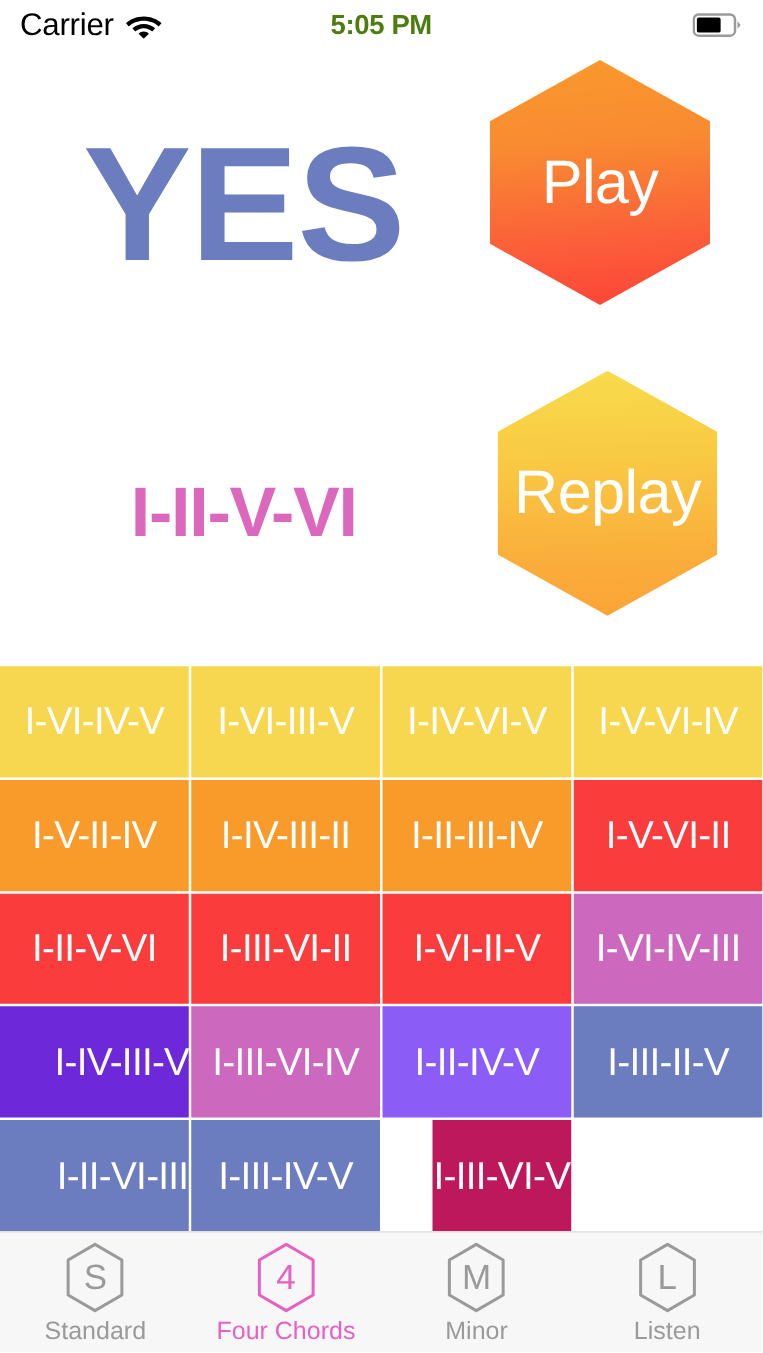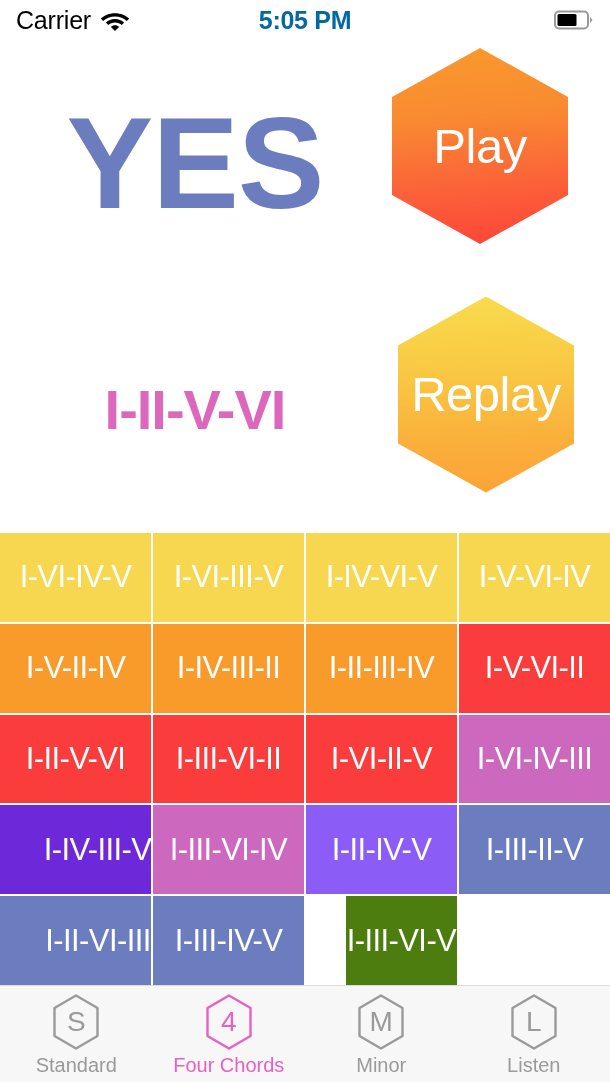--- a/index.html
+++ b/index.html
@@ -50,23 +50,23 @@
   .wifi-icon {
     display: block;
     width: 30px;
     height: 22px;
   }
   .status-time {
     position: absolute;
     left: 0;
     right: 0;
     text-align: center;
-    font-size: 25px;
+    font-size: 22px;
     font-weight: bold;
-    color: #0369a1;
+    color: #4d7c0f;
     letter-spacing: -0.3px;
     pointer-events: none;
   }
   .status-right {
     margin-left: auto;
     display: flex;
     align-items: center;
   }
   .battery-icon {
     display: block;
@@ -271,21 +271,21 @@
       <div class="chord-cell" style="background: rgb(251, 60, 60);">I-II-V-VI</div>
       <div class="chord-cell" style="background: rgb(251, 60, 60);">I-III-VI-II</div>
       <div class="chord-cell" style="background: rgb(251, 60, 60);">I-VI-II-V</div>
       <div class="chord-cell" style="background: rgb(204, 104, 190);">I-VI-IV-III</div>
       <div class="chord-cell" style="background: #6d28d9; padding-left: 44px;">I-IV-III-V</div>
       <div class="chord-cell" style="background: rgb(204, 104, 190);">I-III-VI-IV</div>
       <div class="chord-cell" style="background: #8b5cf6;">I-II-IV-V</div>
       <div class="chord-cell" style="background: rgb(107, 125, 190);">I-III-II-V</div>
       <div class="chord-cell" style="background: rgb(107, 125, 190); padding-left: 45px;">I-II-VI-III</div>
       <div class="chord-cell" style="background: rgb(107, 125, 190);">I-III-IV-V</div>
-      <div class="chord-cell" style="background: #4d7c0f; margin-left: 40px;">I-III-VI-V</div>
+      <div class="chord-cell" style="background: #be185d; margin-left: 40px;">I-III-VI-V</div>
     </div>
 
   <div class="tab-bar" id="tab-bar">
       <div class="tab-item inactive">
         <div class="tab-hex">
           <svg viewBox="0 0 52 58" xmlns="http://www.w3.org/2000/svg">
             <path d="M26 2.5 L47.5 15 L47.5 43 L26 55.5 L4.5 43 L4.5 15 Z" fill="none" stroke="#9A9A9A" stroke-width="2.4" stroke-linejoin="round"></path>
           </svg>
           <span class="tab-glyph">S</span>
         </div>

